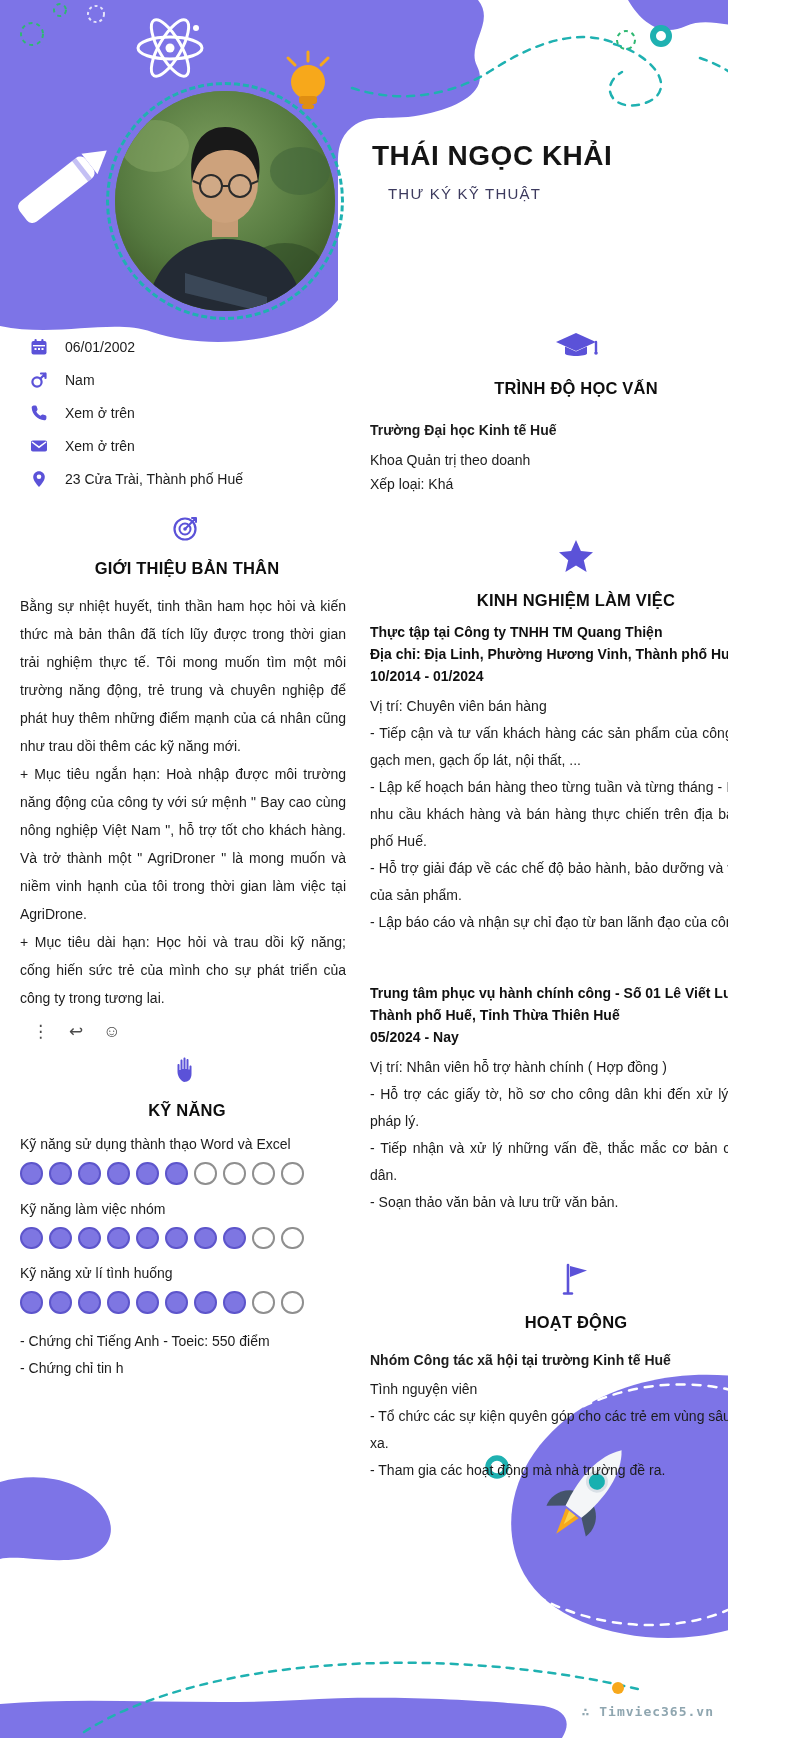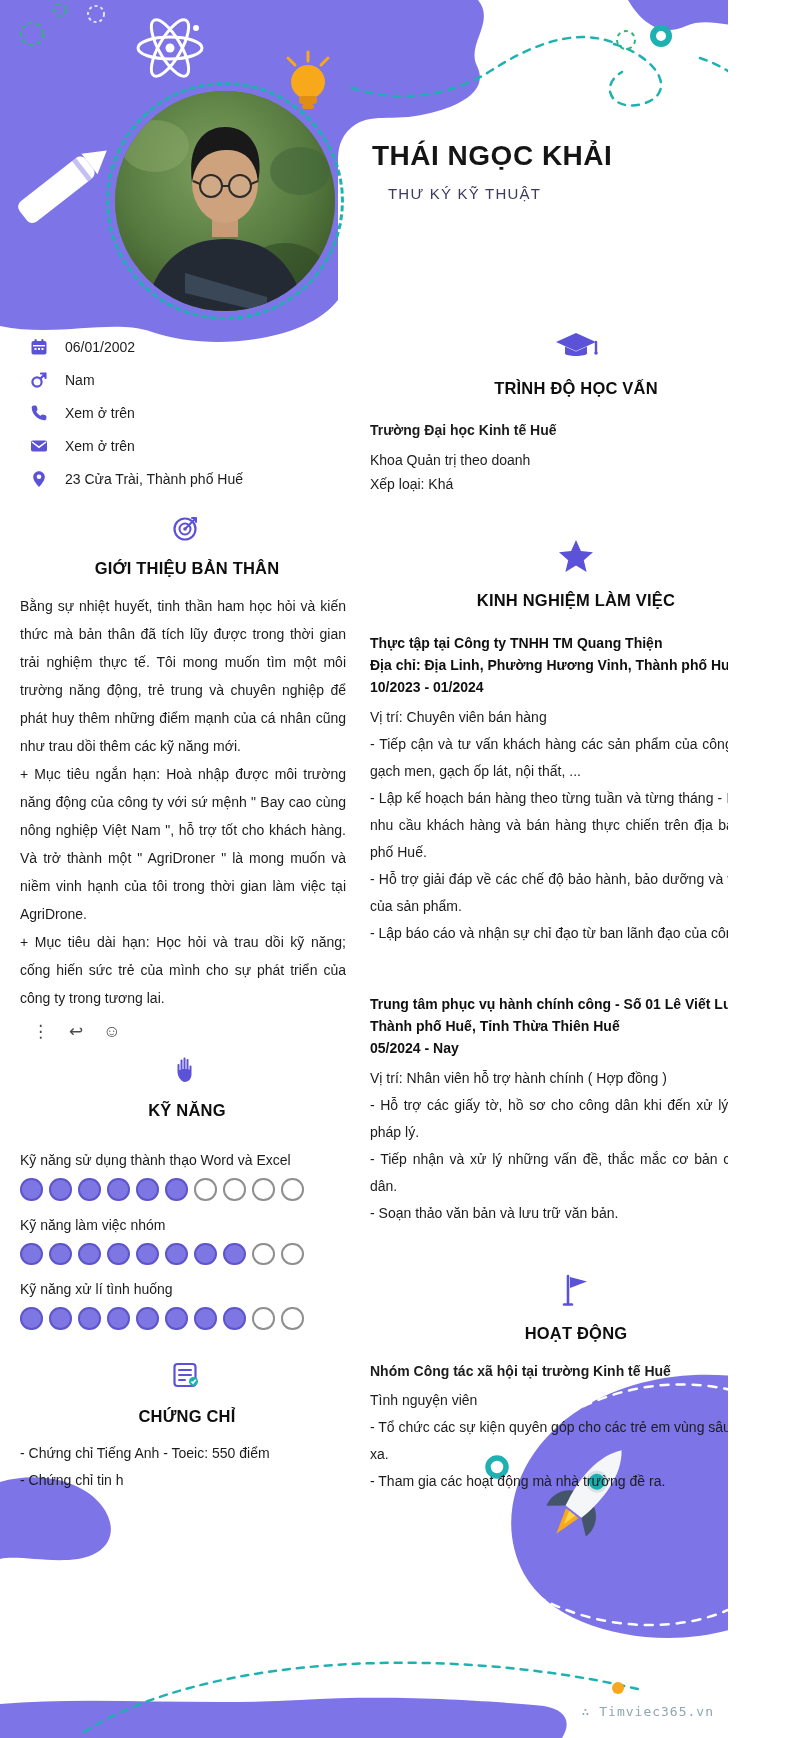--- a/index.html
+++ b/index.html
@@ -26,43 +26,43 @@
 
   .section-head{display:flex;align-items:center;gap:13px;font-size:16.5px;font-weight:700;color:#0e0e0e;letter-spacing:.2px;flex-direction:column;}
   .left-col .section-head{padding-left:8px;}
   .hicon{flex:none;display:block;}
 
   .multiline{white-space:pre-line;}
   .intro-body{font-size:14px;line-height:28px;text-align:justify;margin:14px 0 0;}
   .editor-icons{display:flex;gap:20px;align-items:center;margin:9px 0 12px 12px;color:#4a4a4a;font-size:17px;}
   .editor-icons span{cursor:default;}
 
-  .skills-block{margin-top:32px;}
+  .skills-block{margin-top:16px;}
   .skill-label{font-size:14px;margin:16px 0 10px;}
   .dots{display:flex;gap:6.5px;}
   .dot{width:22.5px;height:22.5px;border-radius:50%;background:#fff;border:2px solid #8f8f8f;box-sizing:border-box;}
   .dot.filled{background:#7e76e2;border-color:#5d55cb;}
 
   .cert-head{margin-top:30px;}
   .cert-lines{margin-top:14px;}
   .cert-lines p{font-size:14px;line-height:27px;margin:0;}
 
   .edu-school{font-weight:700;font-size:14px;margin:24px 0 10px;}
   .edu-line{font-size:14px;line-height:24px;margin:0;}
   .head-exp{margin-top:42px;}
-  .job1{margin-top:22px;}
+  .job1{margin-top:11px;}
   .job2{margin-top:46px;}
   .bold-line{font-weight:700;font-size:14px;line-height:22px;margin:0;color:#101010;}
   .job-body{font-size:14px;line-height:27px;text-align:justify;margin:6px 0 0;}
   .head-act{margin-top:46px;}
   .act-group{font-weight:700;font-size:14px;margin:20px 0 8px;}
   .act-body{font-size:14px;line-height:27px;margin:0;}
 
   .watermark{position:absolute;right:14px;top:1704px;z-index:4;font-family:"DejaVu Sans Mono",monospace;
-    font-size:13px;letter-spacing:1px;color:#8fa6b0;}
+    font-size:13px;letter-spacing:1px;color:#8fa6b0;font-weight:bold;}
 </style>
 </head>
 <body>
 
 <div id="page">
 
   <svg class="deco" style="top:0;left:0;z-index:1" width="800" height="380" viewBox="0 0 800 380">
     <path fill="#7d74e7" d="M0,0 H478 C496,22 466,44 477,66 C489,90 462,106 426,114 C392,122 370,112 352,127 C336,140 338,158 338,170 L338,300 C306,342 210,352 152,332 C112,318 58,338 0,326 Z"></path>
     <path fill="#7d74e7" d="M628,0 H800 V24 C758,42 716,12 686,26 C662,37 642,24 628,0 Z"></path>
     <g transform="translate(170,48)" stroke="#fff" stroke-width="3" fill="none">
@@ -268,31 +268,20 @@
           <span class="dot filled"></span>
           <span class="dot filled"></span>
           <span class="dot filled"></span>
           <span class="dot filled"></span>
           <span class="dot filled"></span>
           <span class="dot"></span>
           <span class="dot"></span>
         </div>
     </div>
 
-    <div class="section-head cert-head">
-      <span class="hicon">
-        <svg width="30" height="30" viewBox="0 0 30 30">
-            <rect x="2.5" y="4" width="21" height="22" rx="3" fill="none" stroke="#5b52d8" stroke-width="2.2"></rect>
-            <path d="M7 10 H19 M7 15 H19 M7 20 H13" stroke="#5b52d8" stroke-width="2" stroke-linecap="round"></path>
-            <circle cx="21.5" cy="21.5" r="4.5" fill="#1fb1b1"></circle>
-            <path d="M19.5 21.5 L21 23 L23.8 19.8" stroke="#fff" stroke-width="1.6" fill="none"></path>
-          </svg>
-      </span>
-      <span>CHỨNG CHỈ</span>
-    </div>
     <div class="cert-lines">
       <p>- Chứng chỉ Tiếng Anh - Toeic: 550 điểm</p>
       <p>- Chứng chỉ tin h</p>
     </div>
   </aside>
 
   <main class="right-col">
 
     <div class="section-head">
       <span class="hicon">
@@ -314,21 +303,21 @@
         <svg width="36" height="36" viewBox="0 0 36 36">
             <polygon points="18,2 22.9,13.1 35,14.2 25.8,22.2 28.6,34 18,27.6 7.4,34 10.2,22.2 1,14.2 13.1,13.1" fill="#5b52d8"></polygon>
           </svg>
       </span>
       <span>KINH NGHIỆM LÀM VIỆC</span>
     </div>
 
     <div class="job1">
       <p class="bold-line">Thực tập tại Công ty TNHH TM Quang Thiện</p>
       <p class="bold-line">Địa chỉ: Địa Linh, Phường Hương Vinh, Thành phố Huế</p>
-      <p class="bold-line">10/2023 - 01/2024</p>
+      <p class="bold-line">10/2014 - 01/2024</p>
       <p class="job-body multiline">Vị trí: Chuyên viên bán hàng
 - Tiếp cận và tư vấn khách hàng các sản phẩm của công ty như: gạch men, gạch ốp lát, nội thất, ...
 - Lập kế hoạch bán hàng theo từng tuần và từng tháng - Khảo sát nhu cầu khách hàng và bán hàng thực chiến trên địa bàn thành phố Huế.
  - Hỗ trợ giải đáp về các chế độ bảo hành, bảo dưỡng và vòng đời của sản phẩm.
 - Lập báo cáo và nhận sự chỉ đạo từ ban lãnh đạo của công ty.</p>
     </div>
 
     <div class="job2">
       <p class="bold-line">Trung tâm phục vụ hành chính công - Số 01 Lê Viết Lượng, Thành phố Huế, Tỉnh Thừa Thiên Huế</p>
       <p class="bold-line">05/2024 - Nay</p>

